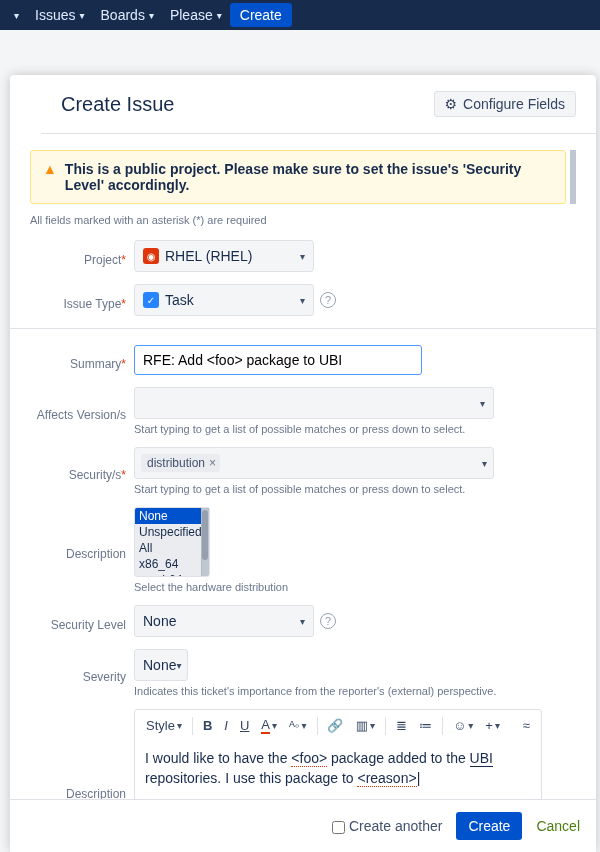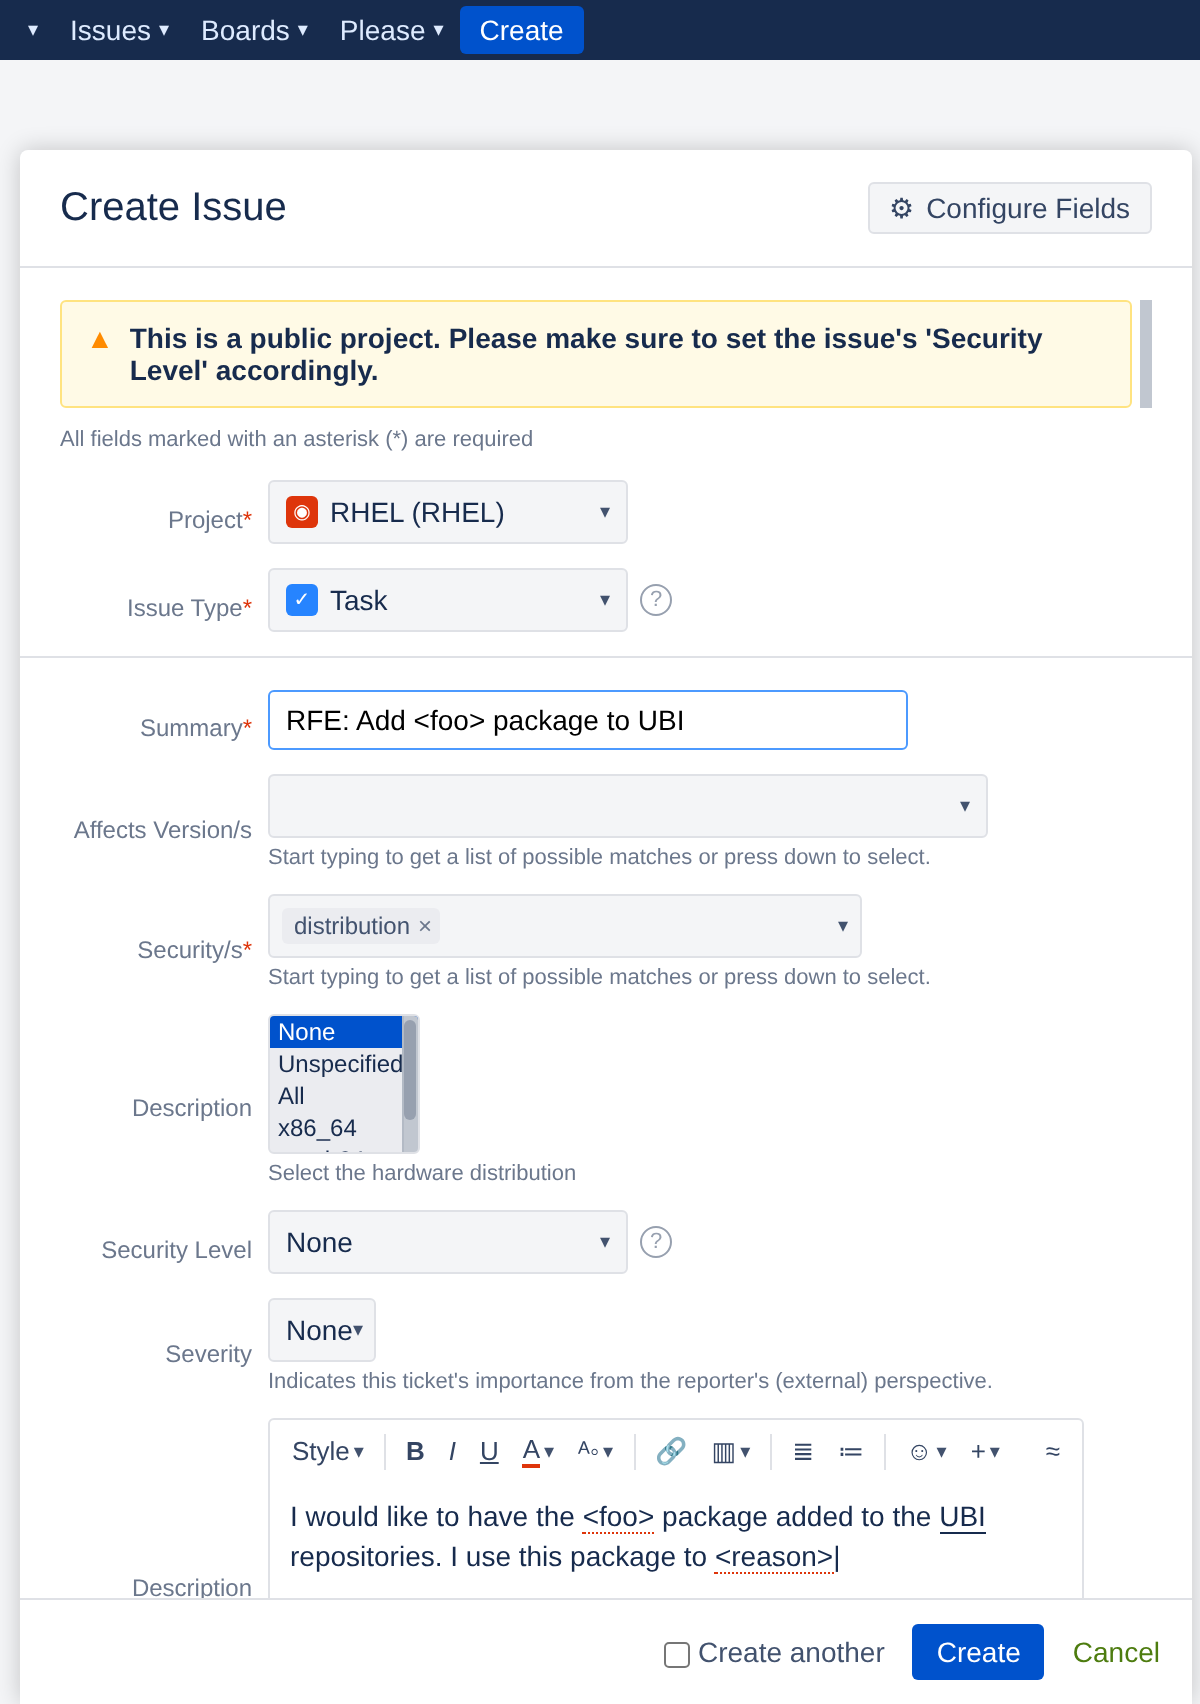--- a/index.html
+++ b/index.html
@@ -2,39 +2,39 @@
 <html><head>
 <meta charset="utf-8">
 <style>
   * { box-sizing: border-box; margin: 0; padding: 0; }
   body { font-family: -apple-system, BlinkMacSystemFont, "Segoe UI", Arial, sans-serif; font-size: 14px; color: #172b4d; background: #f4f5f7; width: 600px; height: 852px; overflow: hidden; position: relative; }
   .nav-bar { background: #172b4d; color: #deebff; height: 30px; display: flex; align-items: center; padding: 0 6px; }
   .nav-item { padding: 4px 8px; font-size: 14px; display: flex; align-items: center; gap: 4px; cursor: pointer; }
   .create-btn { background: #0052cc; color: #fff; padding: 4px 10px; border-radius: 3px; font-size: 14px; }
   .chev { font-size: 10px; }
   .modal { position: absolute; top: 75px; left: 10px; right: 4px; bottom: 0; background: #fff; border-radius: 4px; box-shadow: 0 0 12px rgba(0,0,0,.2); display: flex; flex-direction: column; }
-  .modal-head { display: flex; justify-content: space-between; align-items: center; padding: 16px 20px; border-bottom: 1px solid #dfe1e6; }
+  .modal-head { display: flex; justify-content: space-between; align-items: center; padding: 16px 20px; border-bottom: 1px solid #dfe1e6; margin-left: 31px; }
   .modal-head h2 { font-size: 20px; font-weight: 500; color: #172b4d; }
   .config-btn { background: #f4f5f7; border: 1px solid #dfe1e6; border-radius: 3px; padding: 4px 10px; font-size: 14px; display: flex; align-items: center; gap: 6px; cursor: pointer; color: #344563; }
   .modal-body { flex: 1; overflow-y: auto; padding: 16px 20px 0 20px; }
   .banner-wrap { border-right: 6px solid #c1c7d0; padding-right: 4px; }
   .banner { background: #fffae6; border: 1px solid #ffe380; border-radius: 3px; padding: 10px 12px; display: flex; gap: 8px; font-size: 14px; color: #172b4d; }
   .asterisk-note { font-size: 11px; color: #6b778c; margin: 10px 0 14px 0; }
   .form-row { display: flex; margin-bottom: 12px; align-items: center; }
   .form-label { width: 104px; text-align: right; font-size: 12px; color: #6b778c; padding-top: 7px; padding-right: 8px; flex-shrink: 0; }
   .req-star { color: #de350b; }
   .field-wrap { flex: 1; }
   .select-look { background: #f4f5f7; border: 1px solid #dfe1e6; border-radius: 3px; height: 32px; display: flex; align-items: center; padding: 0 8px; justify-content: space-between; cursor: pointer; font-size: 14px; color: #172b4d; }
   .select-md { width: 180px; }
   .select-sm { width: 54px; }
   .help-ic { width: 16px; height: 16px; border-radius: 50%; border: 1px solid #97a0af; color: #97a0af; font-size: 11px; display:flex; align-items:center; justify-content:center; margin-left:6px; margin-top:8px; cursor:pointer; }
-  .summary-input { width: 320px; border: 1px solid #4c9aff; border-radius: 3px; padding: 6px 8px; font-size: 14px; outline: none; }
+  .summary-input { width: 288px; border: 1px solid #4c9aff; border-radius: 3px; padding: 6px 8px; font-size: 14px; outline: none; }
   .hint { font-size: 11px; color: #6b778c; margin-top: 4px; }
   .wide-select { width: 360px; }
-  .tag-select { background: #f4f5f7; border: 1px solid #dfe1e6; border-radius: 3px; min-height: 32px; display: flex; align-items: center; padding: 4px 6px; justify-content: space-between; width: 297px; cursor: text; }
+  .tag-select { background: #f4f5f7; border: 1px solid #dfe1e6; border-radius: 3px; min-height: 32px; display: flex; align-items: center; padding: 4px 6px; justify-content: space-between; width: 360px; cursor: text; }
   .tag { background: #ebecf0; border-radius: 3px; padding: 2px 4px 2px 6px; font-size: 12px; display: inline-flex; align-items: center; gap: 4px; color:#42526e; }
   .tag .x { color:#6b778c; cursor:pointer; }
   .arch-list { width: 76px; height: 70px; background: #ebecf0; border: 1px solid #dfe1e6; border-radius: 3px; overflow: hidden; font-size: 12px; position: relative; }
   .arch-list .opt { padding: 1px 4px; color:#172b4d; }
   .arch-list .sel { background: #0052cc; color:#fff; }
   .arch-scroll { position:absolute; right:0; top:0; bottom:0; width:8px; background:#c1c7d0; border-left:1px solid #b3bac5; }
   .arch-thumb { position:absolute; right:1px; top:2px; width:6px; height:50px; background:#97a0af; border-radius:3px; }
   .editor { border: 1px solid #dfe1e6; border-radius: 3px; width: 408px; }
   .toolbar { display: flex; align-items: center; padding: 4px 6px; border-bottom: none; gap: 2px; flex-wrap: wrap; }
   .tb-btn { padding: 3px 5px; font-size: 13px; color:#344563; cursor:pointer; display:flex; align-items:center; gap:2px; border-radius:3px; }

